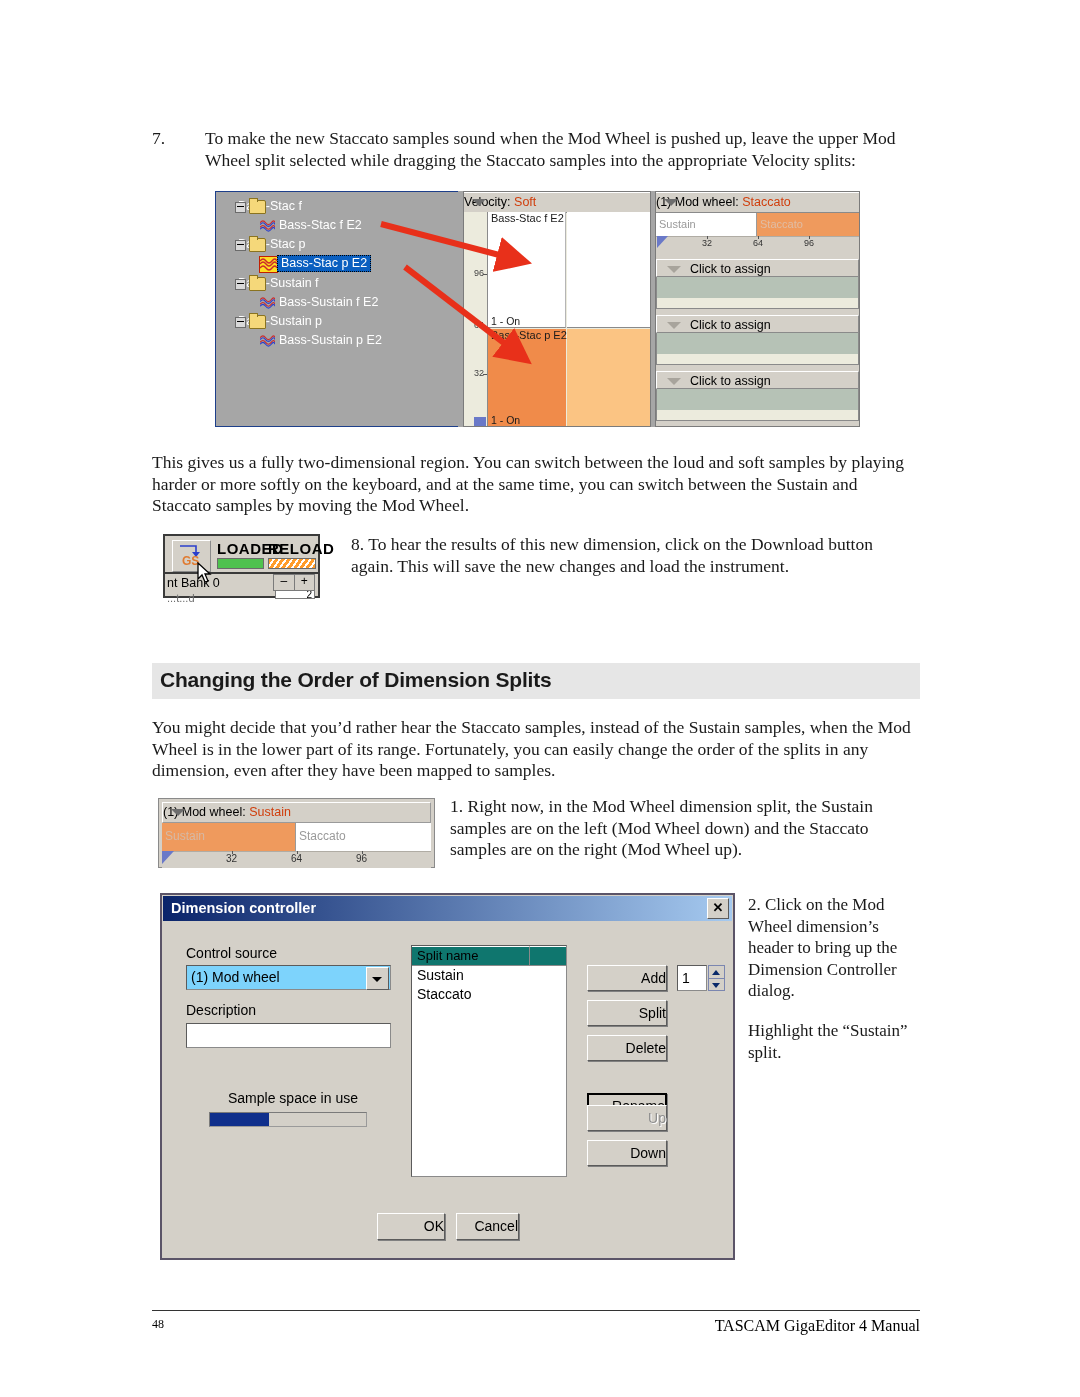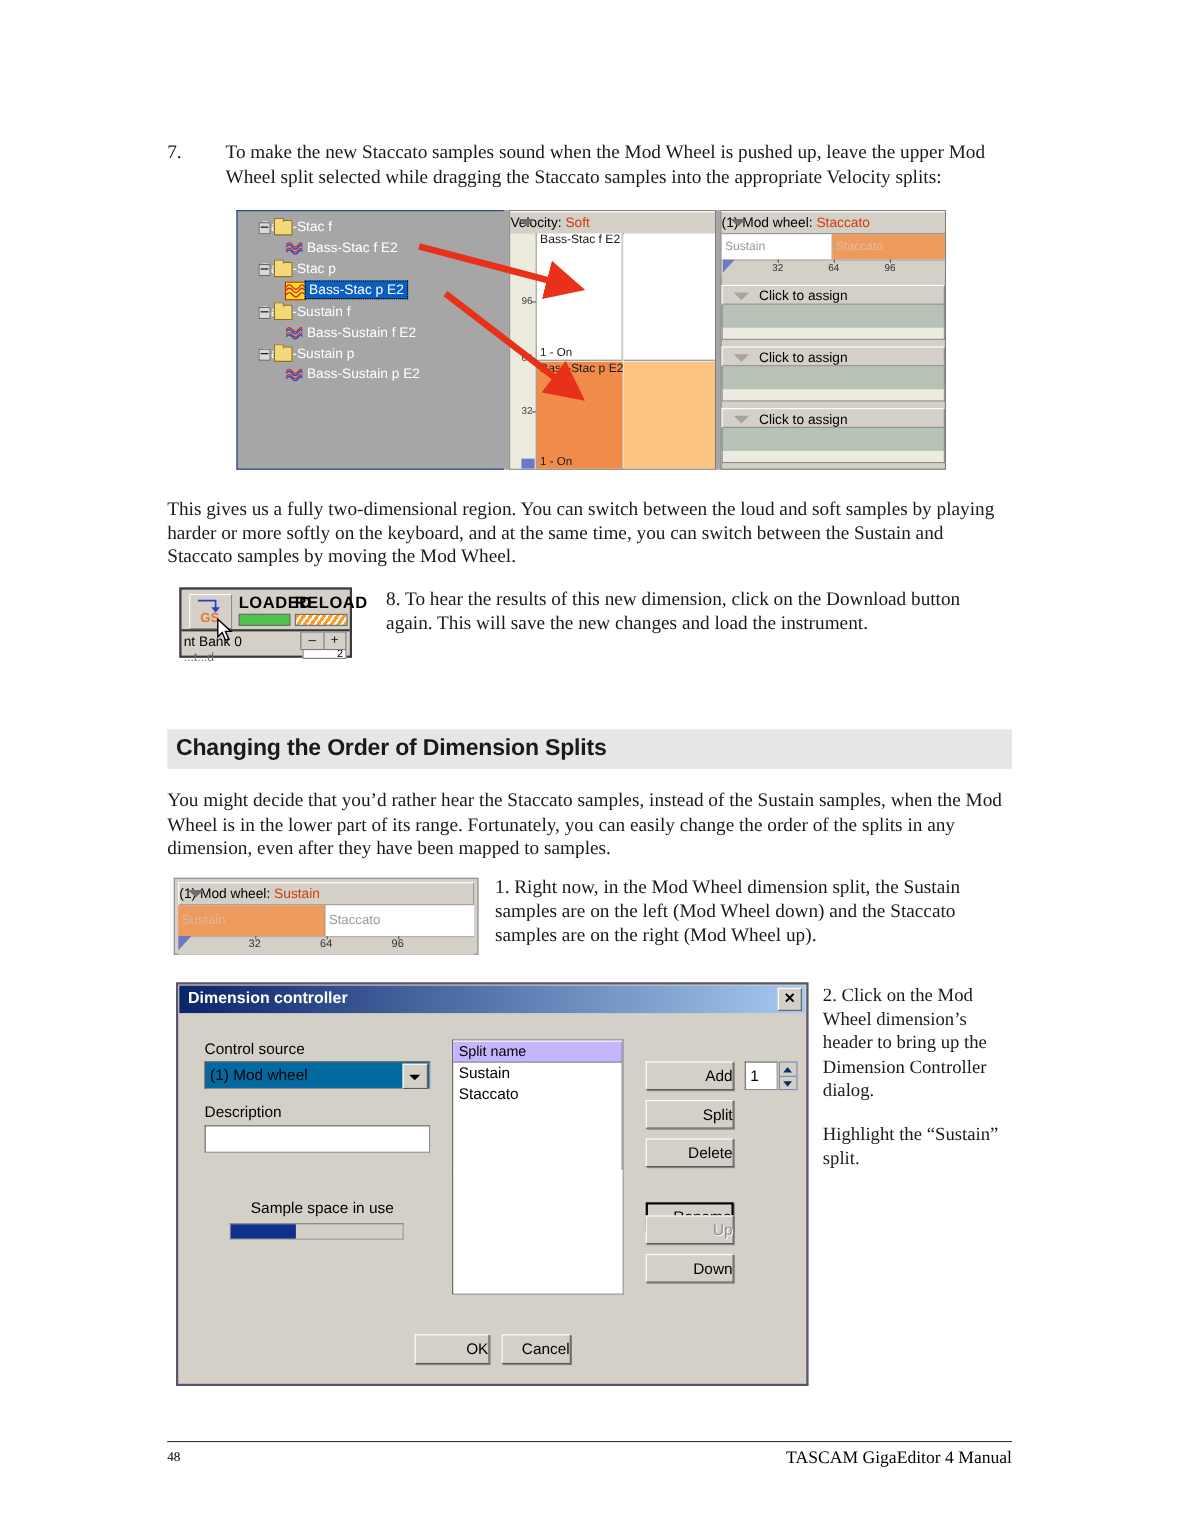--- a/index.html
+++ b/index.html
@@ -480,21 +480,21 @@
   }
   .dlg-label {
     position: absolute;
     font-family: "Liberation Sans", sans-serif;
     font-size: 14px;
     color: #000;
   }
   .dlg-combo {
     position: absolute;
     height: 25px;
-    background: #0369a1;
+    background: #7dd3fc;
     border: 1px solid #8a8a8a;
     border-top-color: #5b5b5b;
     border-left-color: #5b5b5b;
     box-sizing: border-box;
     font-family: "Liberation Sans", sans-serif;
     font-size: 14px;
     line-height: 23px;
     padding-left: 4px;
   }
   .combo-btn {
@@ -541,23 +541,22 @@
     width: 156px; height: 232px;
     background: #fff;
     border: 1px solid #8a8a8a;
     border-top-color: #5b5b5b;
     border-left-color: #5b5b5b;
     box-sizing: border-box;
   }
   #split-list-hdr {
     display: flex;
     height: 19px;
-    background: #c4b5fd;
+    background: #0f766e;
     border-bottom: 1px solid #8a8a8a;
-    flex-direction: column;
   }
   #split-list-hdr .c1 {
     flex: 0 0 118px;
     border-right: 1px solid #8a8a8a;
     border-top: 1px solid #fff;
     font-family: "Liberation Sans", sans-serif;
     font-size: 13px;
     line-height: 18px;
     padding-left: 5px;
     box-sizing: border-box;

